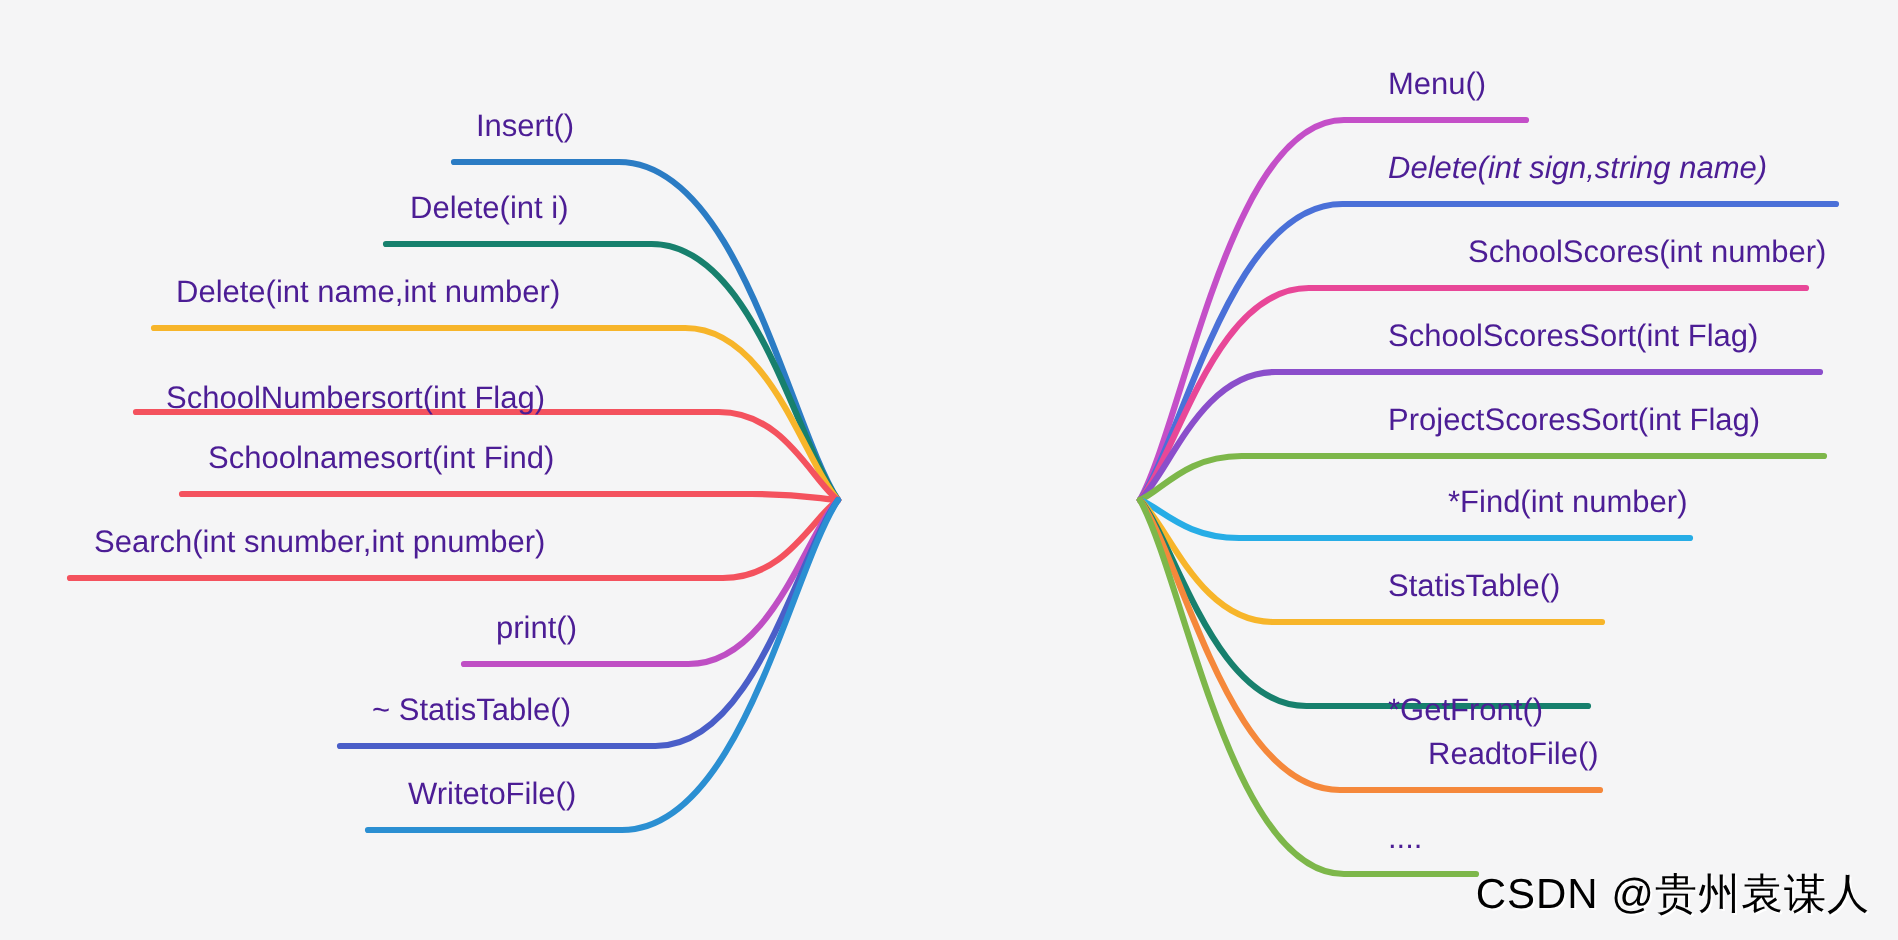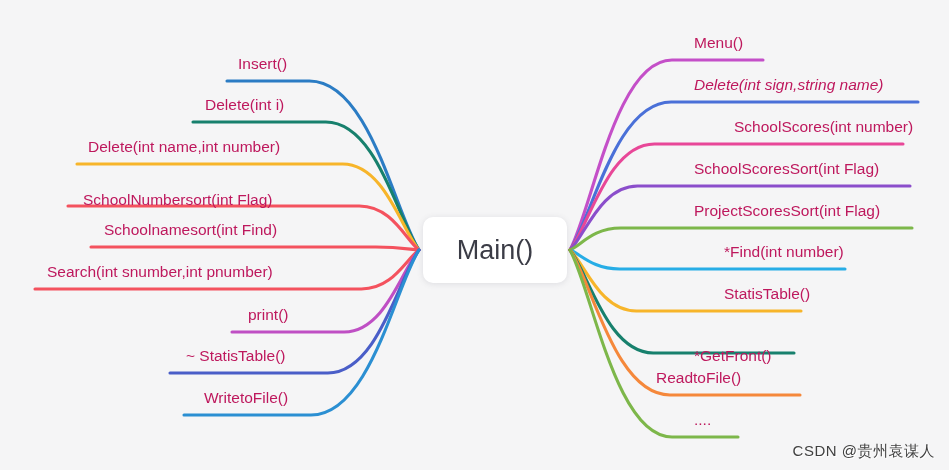--- a/index.html
+++ b/index.html
@@ -3,32 +3,32 @@
 <meta charset="utf-8">
 <style>
   html,body{margin:0;padding:0;background:#e9e9ec;}
   .canvas{
     position:relative;width:949px;height:470px;background:#f5f5f6;
     overflow:hidden;font-family:"Liberation Sans",sans-serif;
   }
   .curves{position:absolute;left:0;top:0;width:949px;height:470px;}
   .branch-label{
     position:absolute;font-size:15.5px;line-height:20px;height:20px;
-    color:#be185d;white-space:nowrap;cursor:default;
+    color:#4c1d95;white-space:nowrap;cursor:default;
   }
   .center-node{
     position:absolute;left:423px;top:217px;width:144px;height:66px;
     background:#ffffff;border-radius:10px;
     box-shadow:0 1px 6px rgba(80,80,100,0.14);
     display:flex;align-items:center;justify-content:center;
   }
   .center-node span{font-size:27px;color:#3b3c46;}
   .watermark{
-    position:absolute;right:14px;bottom:9px;font-size:15px;
-    color:#404040;letter-spacing:.5px;
+    position:absolute;right:14px;bottom:9px;font-size:21px;
+    color:#000000;letter-spacing:.5px;
     text-shadow:1px 1px 0 #ffffff;
   }
 </style>
 </head>
 <body>
 
 <div class="canvas" style="background: rgb(245, 245, 246);">
   <svg class="curves" id="curves" viewBox="0 0 949 470" xmlns="http://www.w3.org/2000/svg">
       <path d="M 227 81 L 309.4 81 C 369.68 81, 394.888 212.82, 419 250" fill="none" stroke="#2b7cc4" stroke-width="3.1" stroke-linecap="round"></path>
       <path d="M 193 122 L 325.8 122 C 377.06 122, 398.496 221.84, 419 250" fill="none" stroke="#17806d" stroke-width="3.1" stroke-linecap="round"></path>
@@ -59,22 +59,19 @@
       <div class="branch-label" style="left: 47px; top: 262px;">Search(int snumber,int pnumber)</div>
       <div class="branch-label" style="left: 248px; top: 305px; text-align: right;">print()</div>
       <div class="branch-label" style="left: 186px; top: 346px;">~ StatisTable()</div>
       <div class="branch-label" style="left: 204px; top: 388px;">WritetoFile()</div>
       <div class="branch-label" style="left: 694px; top: 33px;">Menu()</div>
       <div class="branch-label" style="left: 694px; top: 75px; font-style: italic;">Delete(int sign,string name)</div>
       <div class="branch-label" style="left: 694px; top: 117px; margin-left: 40px;">SchoolScores(int number)</div>
       <div class="branch-label" style="left: 694px; top: 159px;">SchoolScoresSort(int Flag)</div>
       <div class="branch-label" style="left: 694px; top: 201px;">ProjectScoresSort(int Flag)</div>
       <div class="branch-label" style="left: 724px; top: 242px;">*Find(int number)</div>
-      <div class="branch-label" style="left: 694px; top: 284px; margin-left: 30px;">StatisTable()</div>
+      <div class="branch-label" style="left: 694px; top: 284px;">StatisTable()</div>
       <div class="branch-label" style="left: 694px; top: 326px; margin-top: 20px;">*GetFront()</div>
-      <div class="branch-label" style="left: 656px; top: 368px; text-align: right;">ReadtoFile()</div>
+      <div class="branch-label" style="left: 714px; top: 368px; text-align: right;">ReadtoFile()</div>
       <div class="branch-label" style="left: 694px; top: 410px;">....</div>
     </div>
-  <div class="center-node">
-    <span>Main()</span>
-  </div>
   <div class="watermark">CSDN @贵州袁谋人</div>
 </div>
 
 </body></html>

